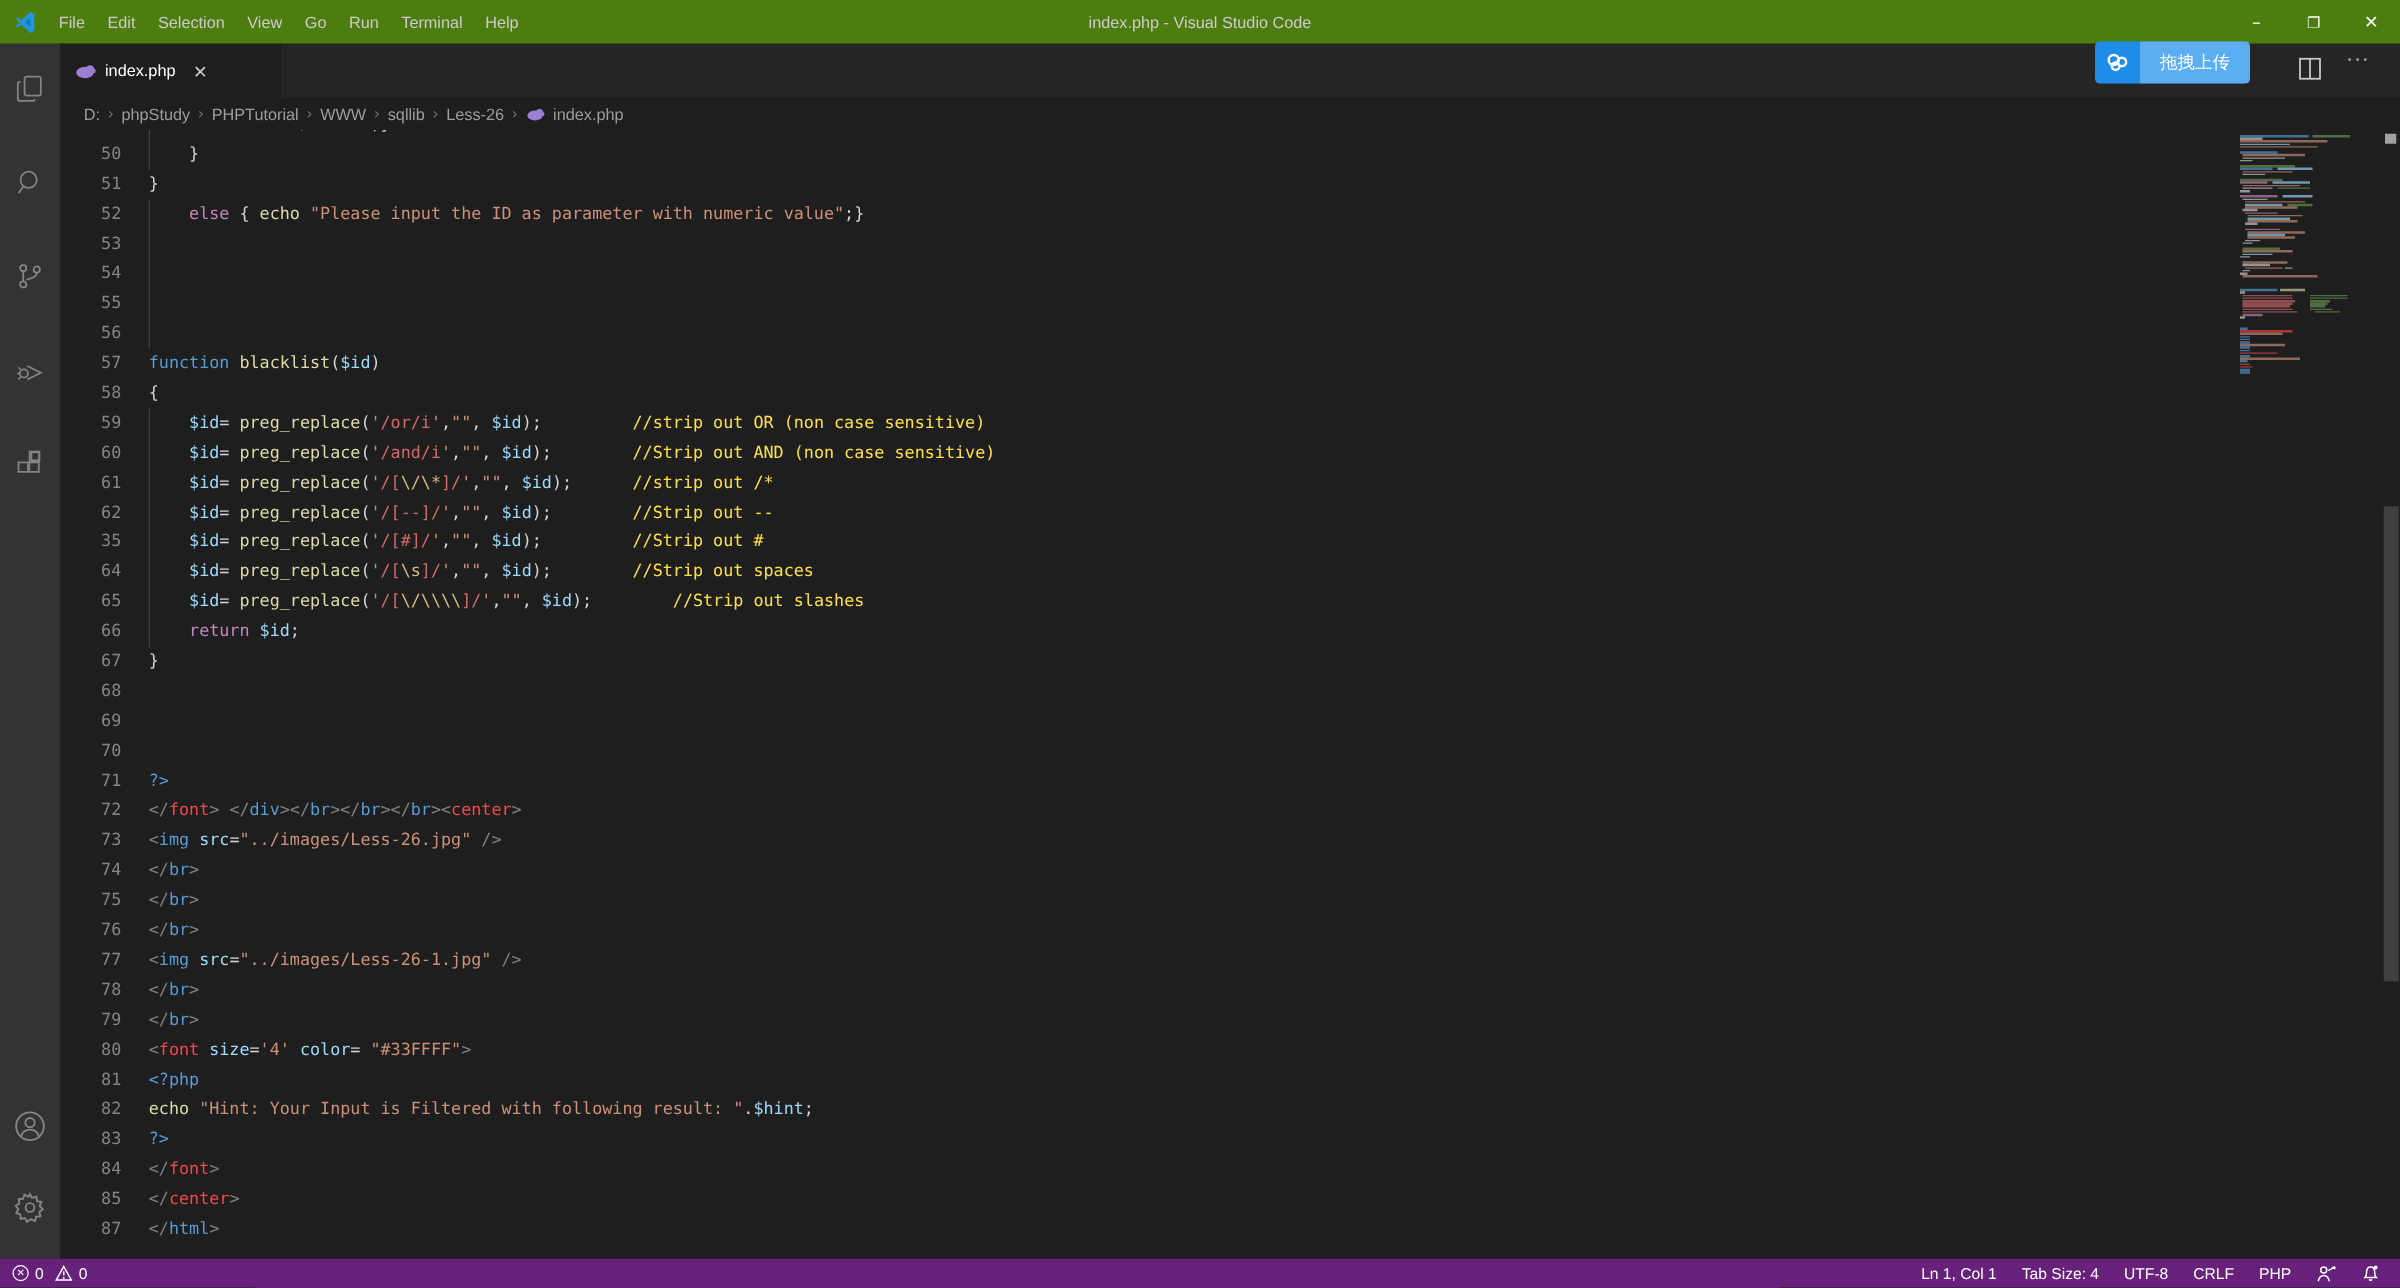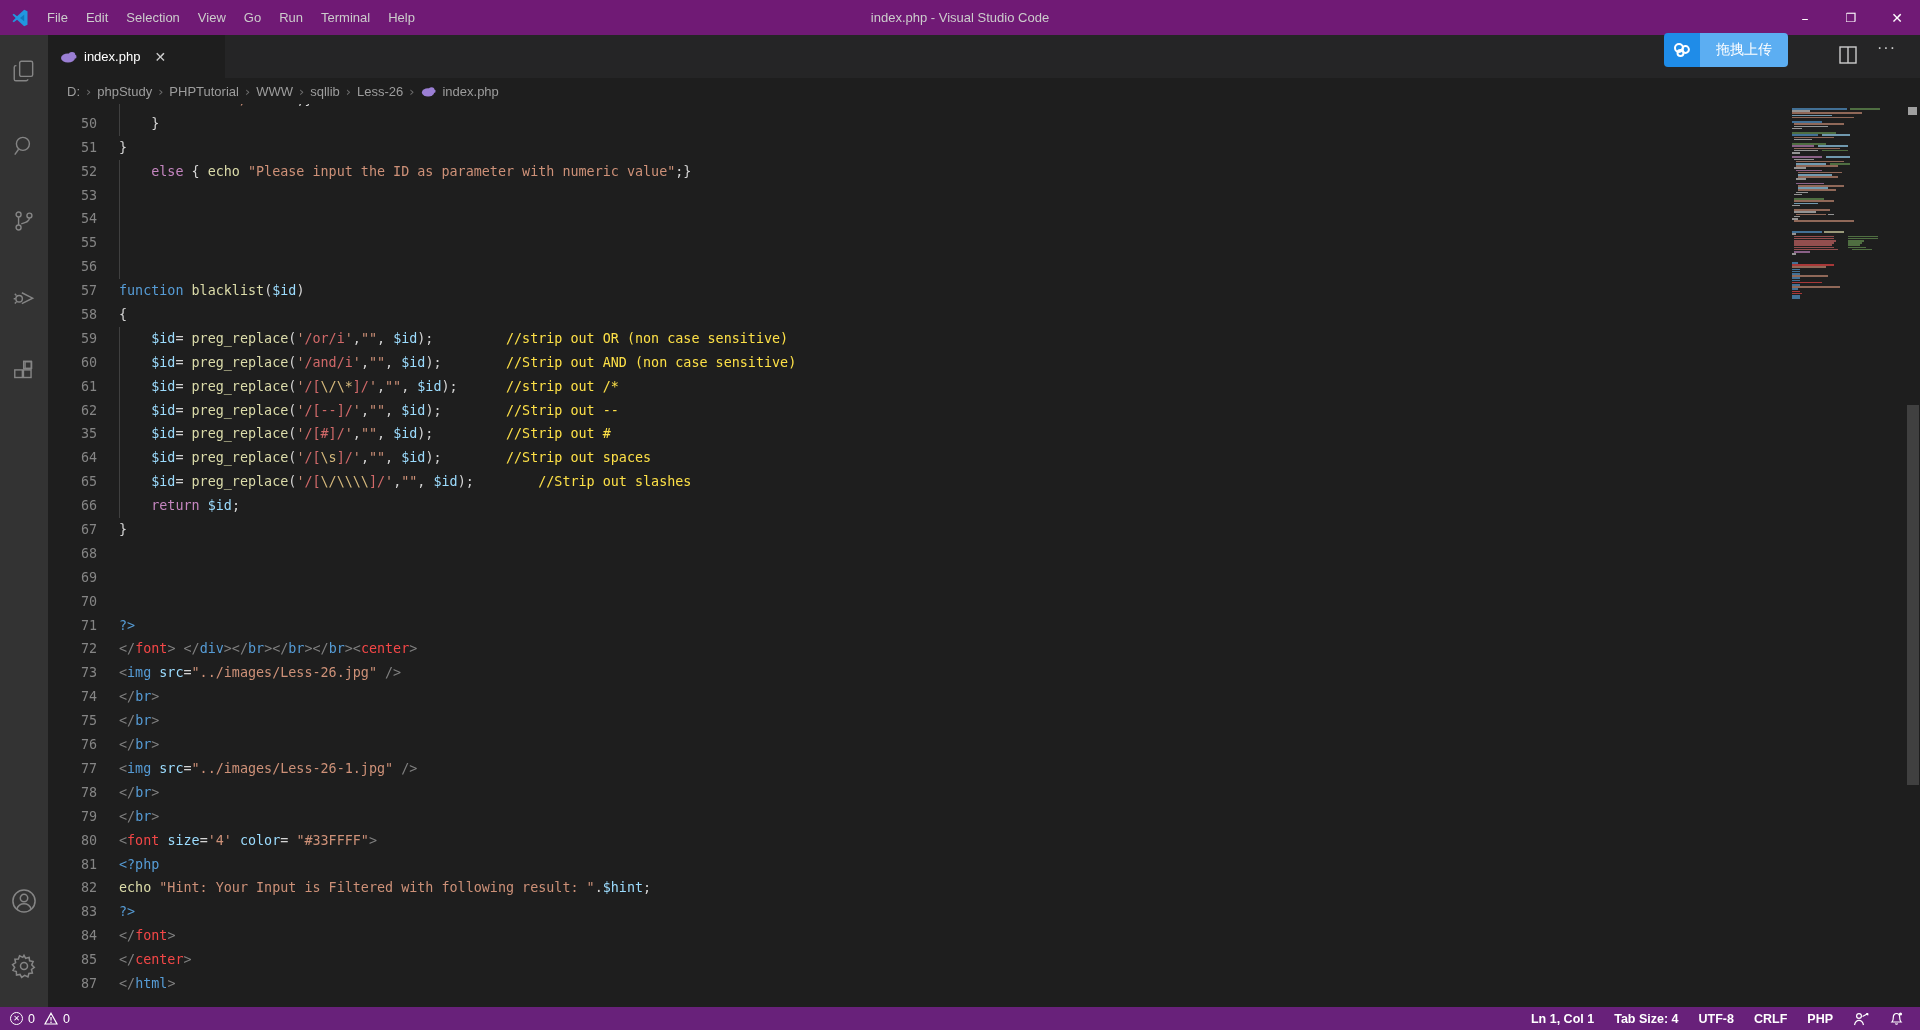--- a/index.html
+++ b/index.html
@@ -1,20 +1,20 @@
 <!DOCTYPE html>
 <html><head>
 <meta charset="utf-8">
 <style>
   * { margin:0; padding:0; box-sizing:border-box; }
   html,body { width:1920px; height:1030px; overflow:hidden; background:#1e1e1e;
               font-family:"Liberation Sans", sans-serif; }
 
   
-  #titlebar { position:absolute; left:0; top:0; width:1920px; height:35px; background:#701a75;
+  #titlebar { position:absolute; left:0; top:0; width:1920px; height:35px; background:#4d7c0f;
               display:flex; align-items:center; color:#cccccc; font-size:13px; }
   #vscode-logo { width:20px; height:20px; margin:0 8px 0 10px; }
   .menu-item { padding:0 9px; height:35px; line-height:35px; cursor:default; }
   #window-title { position:absolute; left:0; right:0; text-align:center; pointer-events:none;
                   color:#cccccc; font-size:13px; }
   #win-controls { position:absolute; right:0; top:0; height:35px; display:flex; }
   .win-btn { width:46px; height:35px; display:flex; align-items:center; justify-content:center;
              color:#ffffff; font-size:14px; font-family:"DejaVu Sans", sans-serif; }
 
   
@@ -22,21 +22,21 @@
   .act-icon { position:absolute; left:0; width:48px; height:48px; display:flex;
               align-items:center; justify-content:center; }
   .act-icon svg { stroke:#858585; fill:none; stroke-width:1.3; }
 
   
   #tabbar { position:absolute; left:48px; top:35px; width:1872px; height:43px; background:#252526; }
   #tab-active { position:absolute; left:0; top:0; width:177px; height:43px; background:#1e1e1e;
                 display:flex; align-items:center; color:#ffffff; font-size:13px; }
   #tab-active .php-icon { margin:0 7px 0 12px; }
   #tab-close { margin-left:14px; color:#cccccc; font-size:14px; }
-  #upload-btn { position:absolute; right:132px; top:-2px; height:34px; display:flex;
+  #upload-btn { position:absolute; right:120px; top:-2px; height:34px; display:flex;
                 border-radius:4px; overflow:hidden; }
   #upload-icon-part { width:36px; background:#1f8ce8; display:flex; align-items:center; justify-content:center; }
   #upload-text-part { background:#5caef2; color:#ffffff; font-size:14px; display:flex;
                       align-items:center; padding:0 16px; }
   #split-icon { position:absolute; right:62px; top:10px; }
   #more-icon  { position:absolute; right:24px; top:4px; color:#cccccc; font-size:16px; letter-spacing:1px; }
 
   
   #breadcrumb { position:absolute; left:48px; top:78px; width:1872px; height:26px; background:#1e1e1e;
                 display:flex; align-items:center; color:#9d9d9d; font-size:13px; padding-left:18px; }
@@ -65,21 +65,21 @@
                   background:rgba(121,121,121,.38); }
   #overview-cursor { position:absolute; right:3px; top:3px; width:9px; height:8px; background:#a0a0a0; }
 
   
   #statusbar { position:absolute; left:0; top:1007px; width:1920px; height:23px; background:#68217A;
                color:#ffffff; font-size:12.5px; display:flex; align-items:center; }
   #status-left { display:flex; align-items:center; gap:5px; padding-left:10px; }
   #status-right { position:absolute; right:0; display:flex; align-items:center; gap:20px; padding-right:16px; }
   .err-circle { width:13px; height:13px; border:1.2px solid #fff; border-radius:50%;
                 display:flex; align-items:center; justify-content:center; font-size:8px; line-height:1; }
-  .stat-item { white-space:nowrap;font-weight:bold; }
+  .stat-item { white-space:nowrap; }
   .php-icon svg { display:block; }
 </style>
 </head>
 <body>
 
 <div id="titlebar">
   <svg id="vscode-logo" viewBox="0 0 24 24">
     <path fill="#2196e0" d="M17 2 L8.5 10 L4.5 7 L3 8 L6.8 12 L3 16 L4.5 17 L8.5 14 L17 22 L21 20 L21 4 Z"></path>
     <path fill="#1177bb" d="M17 8 L12 12 L17 16 Z"></path>
   </svg>

